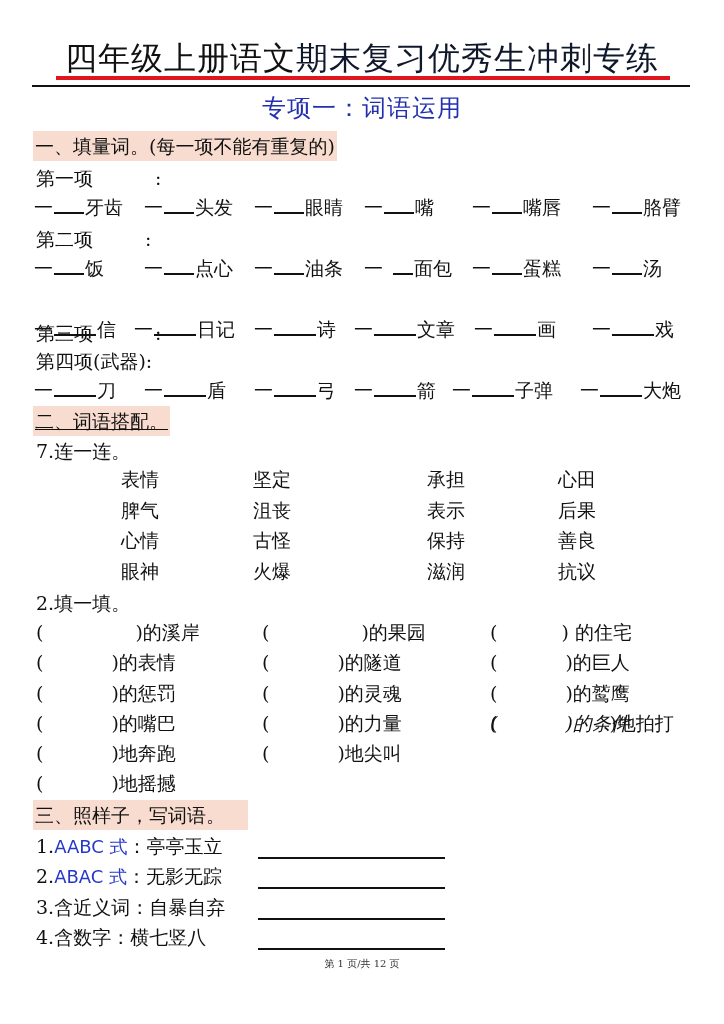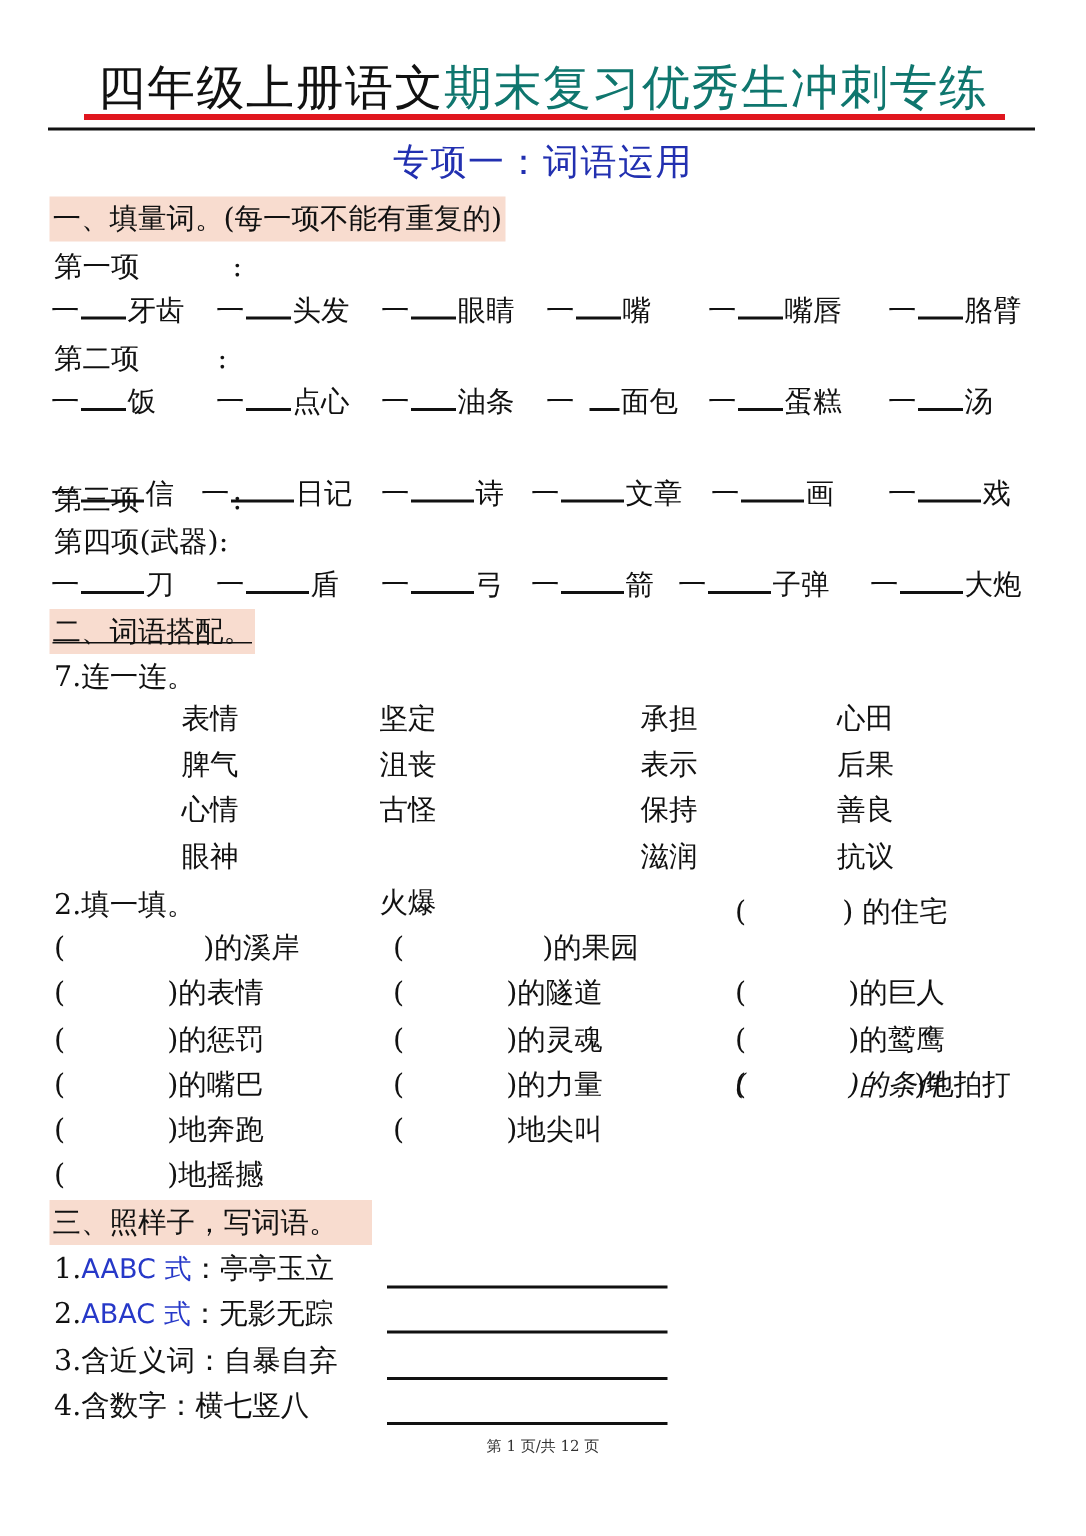--- a/index.html
+++ b/index.html
@@ -1,20 +1,20 @@
 <!DOCTYPE html>
 <html><head>
 <meta charset="utf-8">
 <style>
   html, body { margin:0; padding:0; background:#ffffff; }
   body { width:724px; height:1024px; position:relative; overflow:hidden;
          font-family:"DejaVu Serif","Liberation Serif",serif; color:#111; }
   .abs { position:absolute; white-space:nowrap; }
   .title { top:36px; left:0; width:724px; text-align:center; font-size:32px; letter-spacing:1px; line-height:44px; }
-  .title .red { color:#0f766e; }
+  .title .red { color:#0f172a; }
   .title-underline { position:absolute; left:56px; top:76px; width:614px; height:4px; background:#e0161e; }
   .rule { position:absolute; left:32px; top:85px; width:658px; height:2px; background:#111; }
   .subtitle { top:92px; left:0; width:724px; text-align:center; font-size:24px; color:#2230b0; line-height:32px; letter-spacing:1px; }
   .hdr { background:#f8dccf; font-size:19px; line-height:30px; padding:0 2px 0 2px; }
   .line { font-size:19px; line-height:30px; }
   .blank { display:inline-block; border-bottom:2px solid #111; height:18px; vertical-align:baseline; margin:0 1px; }
   .row { position:absolute; left:34px; font-size:19px; line-height:30px; white-space:nowrap; }
   .row span.item { position:absolute; top:0; }
   .match { position:absolute; font-size:19px; line-height:30px; }
   .paren-item { position:absolute; font-size:19px; line-height:30px; white-space:nowrap; }
@@ -85,40 +85,40 @@
 
 <div>
   <div class="match" style="left:121px; top:464px;">表情</div>
   <div class="match" style="left:121px; top:495px;">脾气</div>
   <div class="match" style="left:121px; top:525px;">心情</div>
   <div class="match" style="left:121px; top:556px;">眼神</div>
 
   <div class="match" style="left:253px; top:464px;">坚定</div>
   <div class="match" style="left:253px; top:495px;">沮丧</div>
   <div class="match" style="left:253px; top:525px;">古怪</div>
-  <div class="match" style="left:253px; top:556px;margin-top:31px;">火爆</div>
+  <div class="match" style="left:253px; top:556px;">火爆</div>
 
   <div class="match" style="left:427px; top:464px;">承担</div>
   <div class="match" style="left:427px; top:495px;">表示</div>
   <div class="match" style="left:427px; top:525px;">保持</div>
   <div class="match" style="left:427px; top:556px;">滋润</div>
 
   <div class="match" style="left:558px; top:464px;">心田</div>
   <div class="match" style="left:558px; top:495px;">后果</div>
   <div class="match" style="left:558px; top:525px;">善良</div>
   <div class="match" style="left:558px; top:556px;">抗议</div>
 </div>
 
 <div class="abs line" style="left:36px; top:588px;">2.填一填。</div>
 
 <div>
 
   <div class="paren-item" style="left:36px; top:617px;">(<span style="display:inline-block;width:92px"></span>)<span>的溪岸</span></div>
   <div class="paren-item" style="left:262px; top:617px;">(<span style="display:inline-block;width:92px"></span>)<span>的果园</span></div>
-  <div class="paren-item" style="left:490px; top:593px;">(<span style="display:inline-block;width:64px"></span>)<span> 的住宅</span></div>
+  <div class="paren-item" style="left:490px; top:617px;">(<span style="display:inline-block;width:64px"></span>)<span> 的住宅</span></div>
 
   <div class="paren-item" style="left:36px; top:647px;">(<span style="display:inline-block;width:68px"></span>)<span>的表情</span></div>
   <div class="paren-item" style="left:262px; top:647px;">(<span style="display:inline-block;width:68px"></span>)<span>的隧道</span></div>
   <div class="paren-item" style="left:490px; top:647px;">(<span style="display:inline-block;width:68px"></span>)<span>的巨人</span></div>
 
   <div class="paren-item" style="left:36px; top:678px;">(<span style="display:inline-block;width:68px"></span>)<span>的惩罚</span></div>
   <div class="paren-item" style="left:262px; top:678px;">(<span style="display:inline-block;width:68px"></span>)<span>的灵魂</span></div>
   <div class="paren-item" style="left:490px; top:678px;">(<span style="display:inline-block;width:68px"></span>)<span>的鹫鹰</span></div>
 
   <div class="paren-item" style="left:36px; top:708px;">(<span style="display:inline-block;width:68px"></span>)<span>的嘴巴</span></div>

